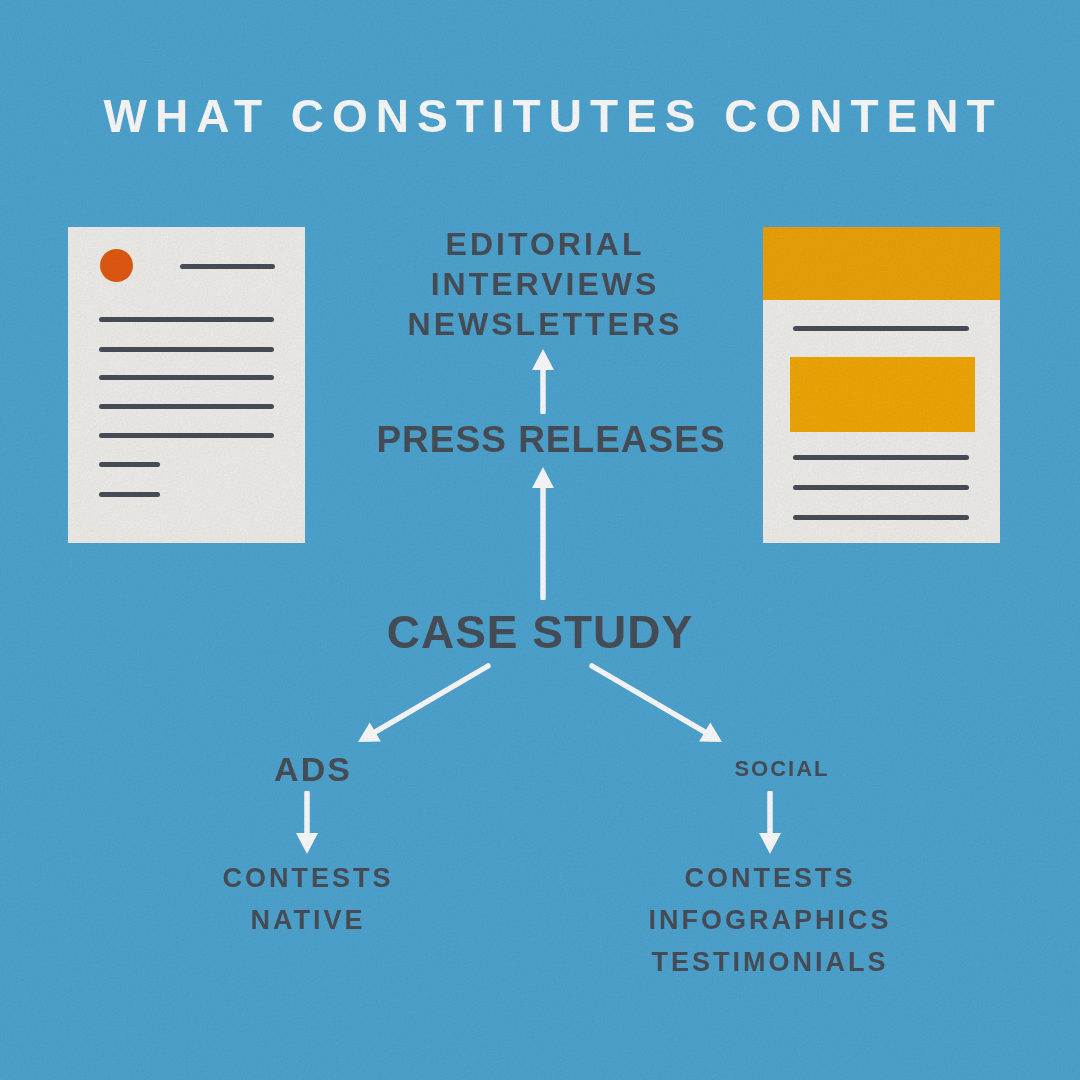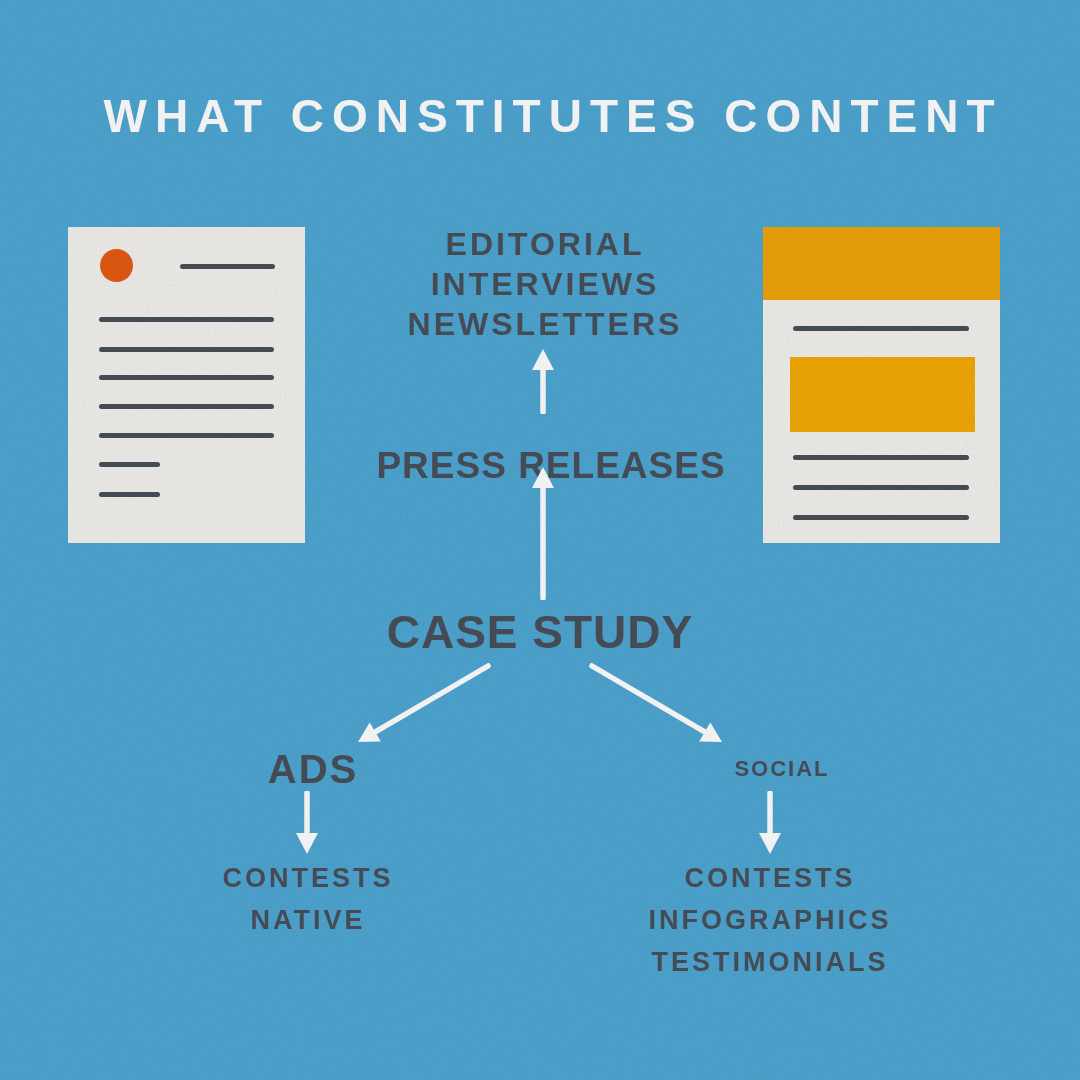--- a/index.html
+++ b/index.html
@@ -11,23 +11,23 @@
   .texture { position: absolute; left: 0; top: 0; pointer-events: none; }
 
   .title {
     position: absolute; left: 0; top: 78px; width: 1080px; margin: 13px;
     text-align: center; color: #FFFFFF; font-size: 46px; font-weight: bold;
     letter-spacing: 8px; line-height: 50px; white-space: nowrap;
   }
 
   .label { position: absolute; color: #49505A; font-weight: bold; text-align: center; }
   .top-list    { left: 345px; top: 224px; width: 400px; font-size: 32px; line-height: 40px; letter-spacing: 3px; }
-  .press       { left: 351px; top: 421px; width: 400px; font-size: 37px; line-height: 38px; letter-spacing: 1px; margin-top: 26px; }
+  .press       { left: 351px; top: 421px; width: 400px; font-size: 37px; line-height: 38px; letter-spacing: 1px; }
   .case-study  { left: 290px; top: 608px; width: 500px; font-size: 46px; line-height: 48px; letter-spacing: 1px; }
-  .ads         { left: 163px; top: 750px; width: 300px; font-size: 40px; line-height: 38px; letter-spacing: 2px; }
+  .ads         { left: 163px; top: 750px; width: 300px; font-size: 34px; line-height: 38px; letter-spacing: 2px; }
   .social      { left: 632px; top: 750px; width: 300px; font-size: 22px; line-height: 38px; letter-spacing: 2px; }
   .ads-list    { left: 148px; top: 857px; width: 320px; font-size: 27px; line-height: 42px; letter-spacing: 3px; }
   .social-list { left: 610px; top: 857px; width: 320px; font-size: 27px; line-height: 42px; letter-spacing: 3px; }
 
   .doc { position: absolute; width: 237px; height: 316px; background: #F3F2EE; }
   .doc-left  { left: 68px;  top: 227px; }
   .doc-right { left: 763px; top: 227px; }
   .bar { position: absolute; height: 5px; background: #49505A; border-radius: 3px; }
   .dot { position: absolute; left: 32px; top: 22px; width: 33px; height: 33px;
          background: #E45B12; border-radius: 50%; }

